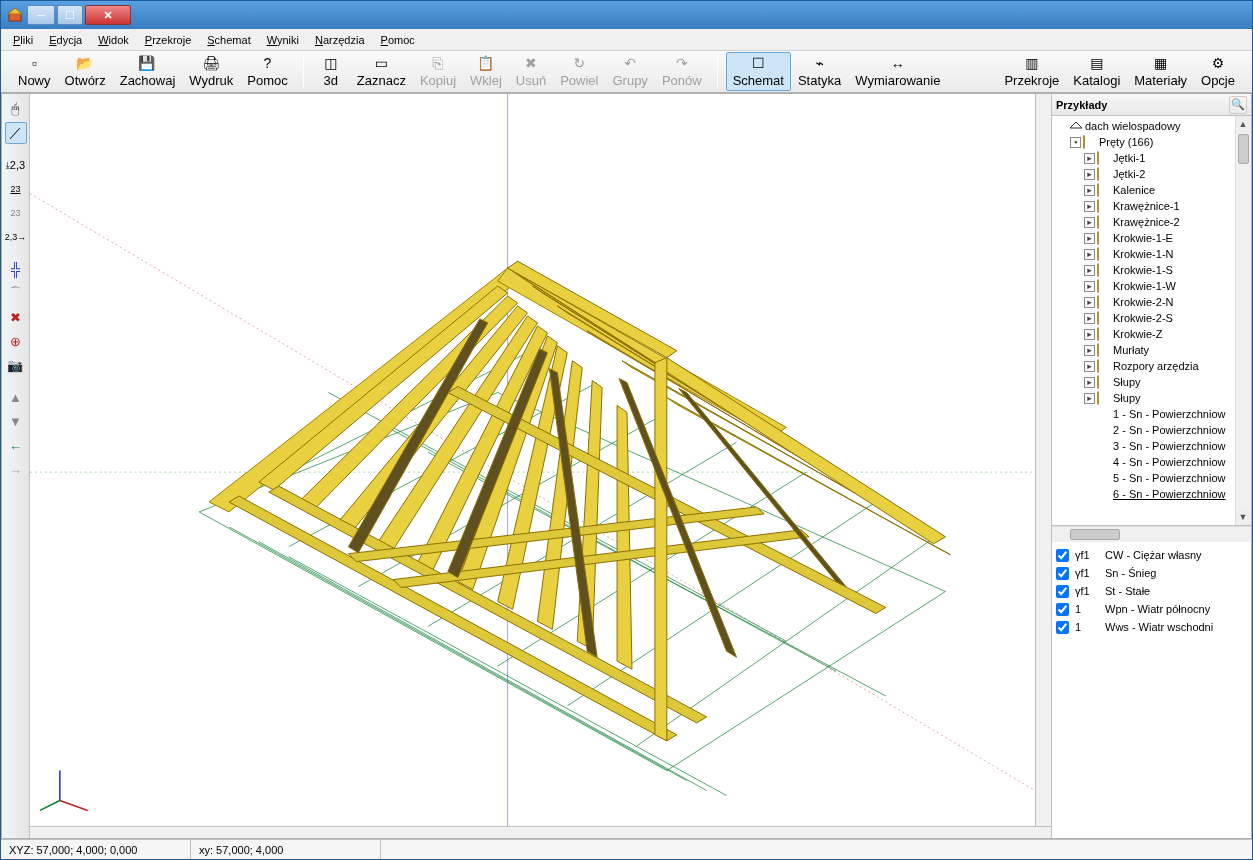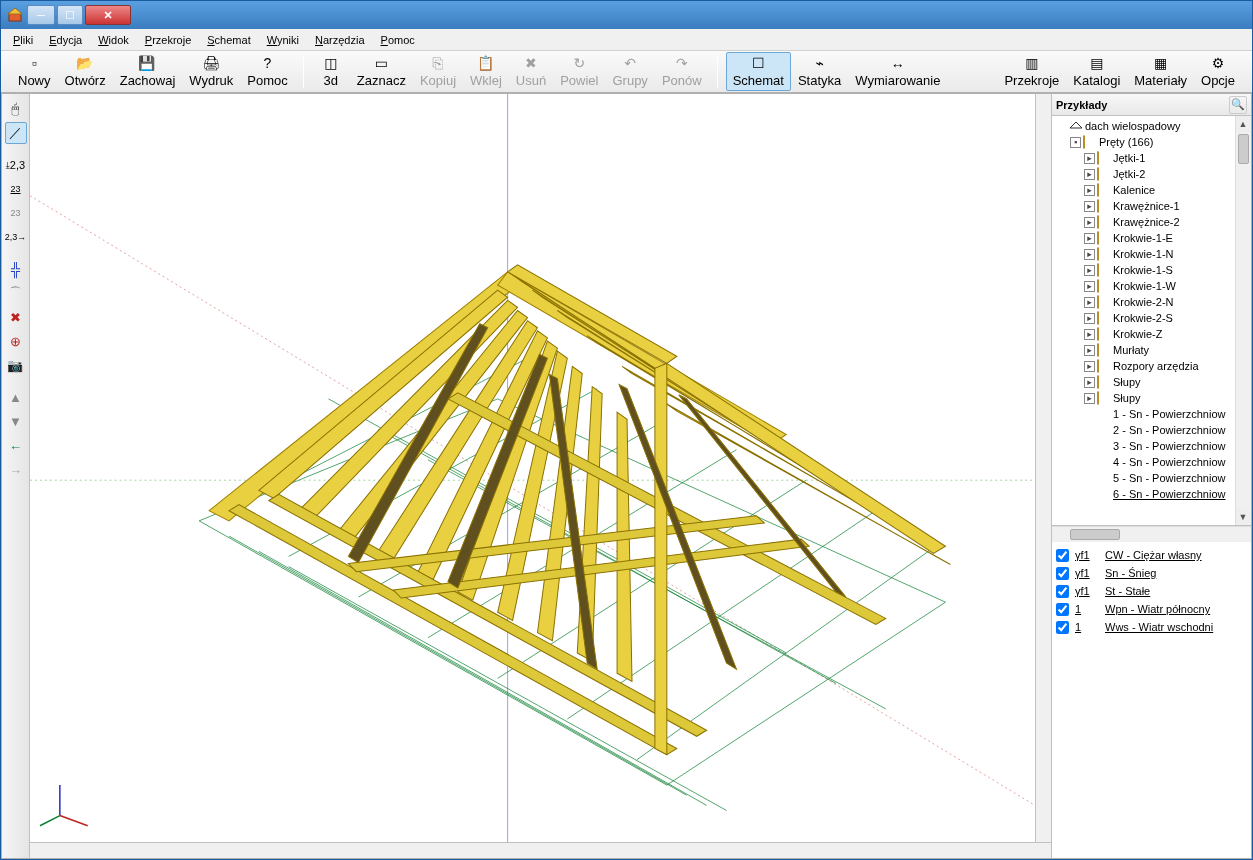--- a/index.html
+++ b/index.html
@@ -38,21 +38,21 @@
 .tree-row { display: flex; align-items: center; height: 16px; white-space: nowrap; cursor: pointer; }
 .tree-row .exp { width: 11px; height: 11px; border: 1px solid #888; font-size: 9px; line-height: 9px; text-align: center; margin-right: 2px; background: #fff; color: #444;}
 .tree-row .fico { width: 14px; height: 12px; margin-right: 2px; }
 .folder-ico { background: linear-gradient(#fde087,#e8b44a); border: 1px solid #b8902a; border-radius: 1px; width: 13px; height: 10px; }
 .blue-ico { width: 12px; height: 8px; background: #2060c0; border-radius: 1px; }
 .rp-mid { padding: 6px; border-bottom: 1px solid #c0c0c0; }
 .rp-mid .btns { display: flex; gap: 6px; margin-bottom: 6px; }
 .rp-mid button { padding: 2px 8px; border: 1px solid #888; background: linear-gradient(#fafafa,#e0e0e0); border-radius: 2px; cursor: pointer;}
 .rp-mid button.red { color: #c02020; }
 .rp-mid .chk { display: flex; align-items: center; gap: 4px; }
-.rp-list { flex: 1; background: #fff; padding: 4px; overflow: auto; text-decoration: underline; }
+.rp-list { flex: 1; background: #fff; padding: 4px; overflow: auto; }
 .rp-list .row { display: flex; align-items: center; gap: 6px; height: 18px; }
 .rp-list .row input { }
 .rp-list .row .c1 { width: 24px; }
 .statusbar { height: 20px; background: #f5f5f5; border-top: 1px solid #c0c0c0; display: flex; align-items: center; }
 .statusbar .cell { padding: 0 8px; border-right: 1px solid #c0c0c0; height: 100%; display: flex; align-items: center; min-width: 190px;}
 svg { display: block; }
 .tree-scroll { position: absolute; right: 0; top: 0; width: 16px; height: 100%; background: #f0f0f0; border-left: 1px solid #ddd; }
 .tree-scroll .thumb { position: absolute; top: 18px; left: 2px; width: 11px; height: 30px; background: #ccc; border: 1px solid #aaa; border-radius: 2px; }
 .tree-scroll .arr { position: absolute; width: 14px; height: 16px; display:flex; align-items:center; justify-content:center; background:#eee; font-size:9px; color:#555;}
 .tree-hscroll { height: 16px; background: #f0f0f0; border-top: 1px solid #ddd; position: relative; }
@@ -460,13 +460,18 @@
           </div>
           <div class="row">
             <input type="checkbox" checked="" style="">
             <span class="c1">1</span>
             <span>Wws - Wiatr wschodni</span>
           </div>
         </div>
     </div>
   </div>
 
+  <div class="statusbar">
+    <div class="cell">XYZ: 57,000; 4,000; 0,000</div>
+    <div class="cell">xy: 57,000; 4,000</div>
+    <div class="cell" style="flex:1;border-right:none"></div>
+  </div>
 </div>
 
 </body></html>

